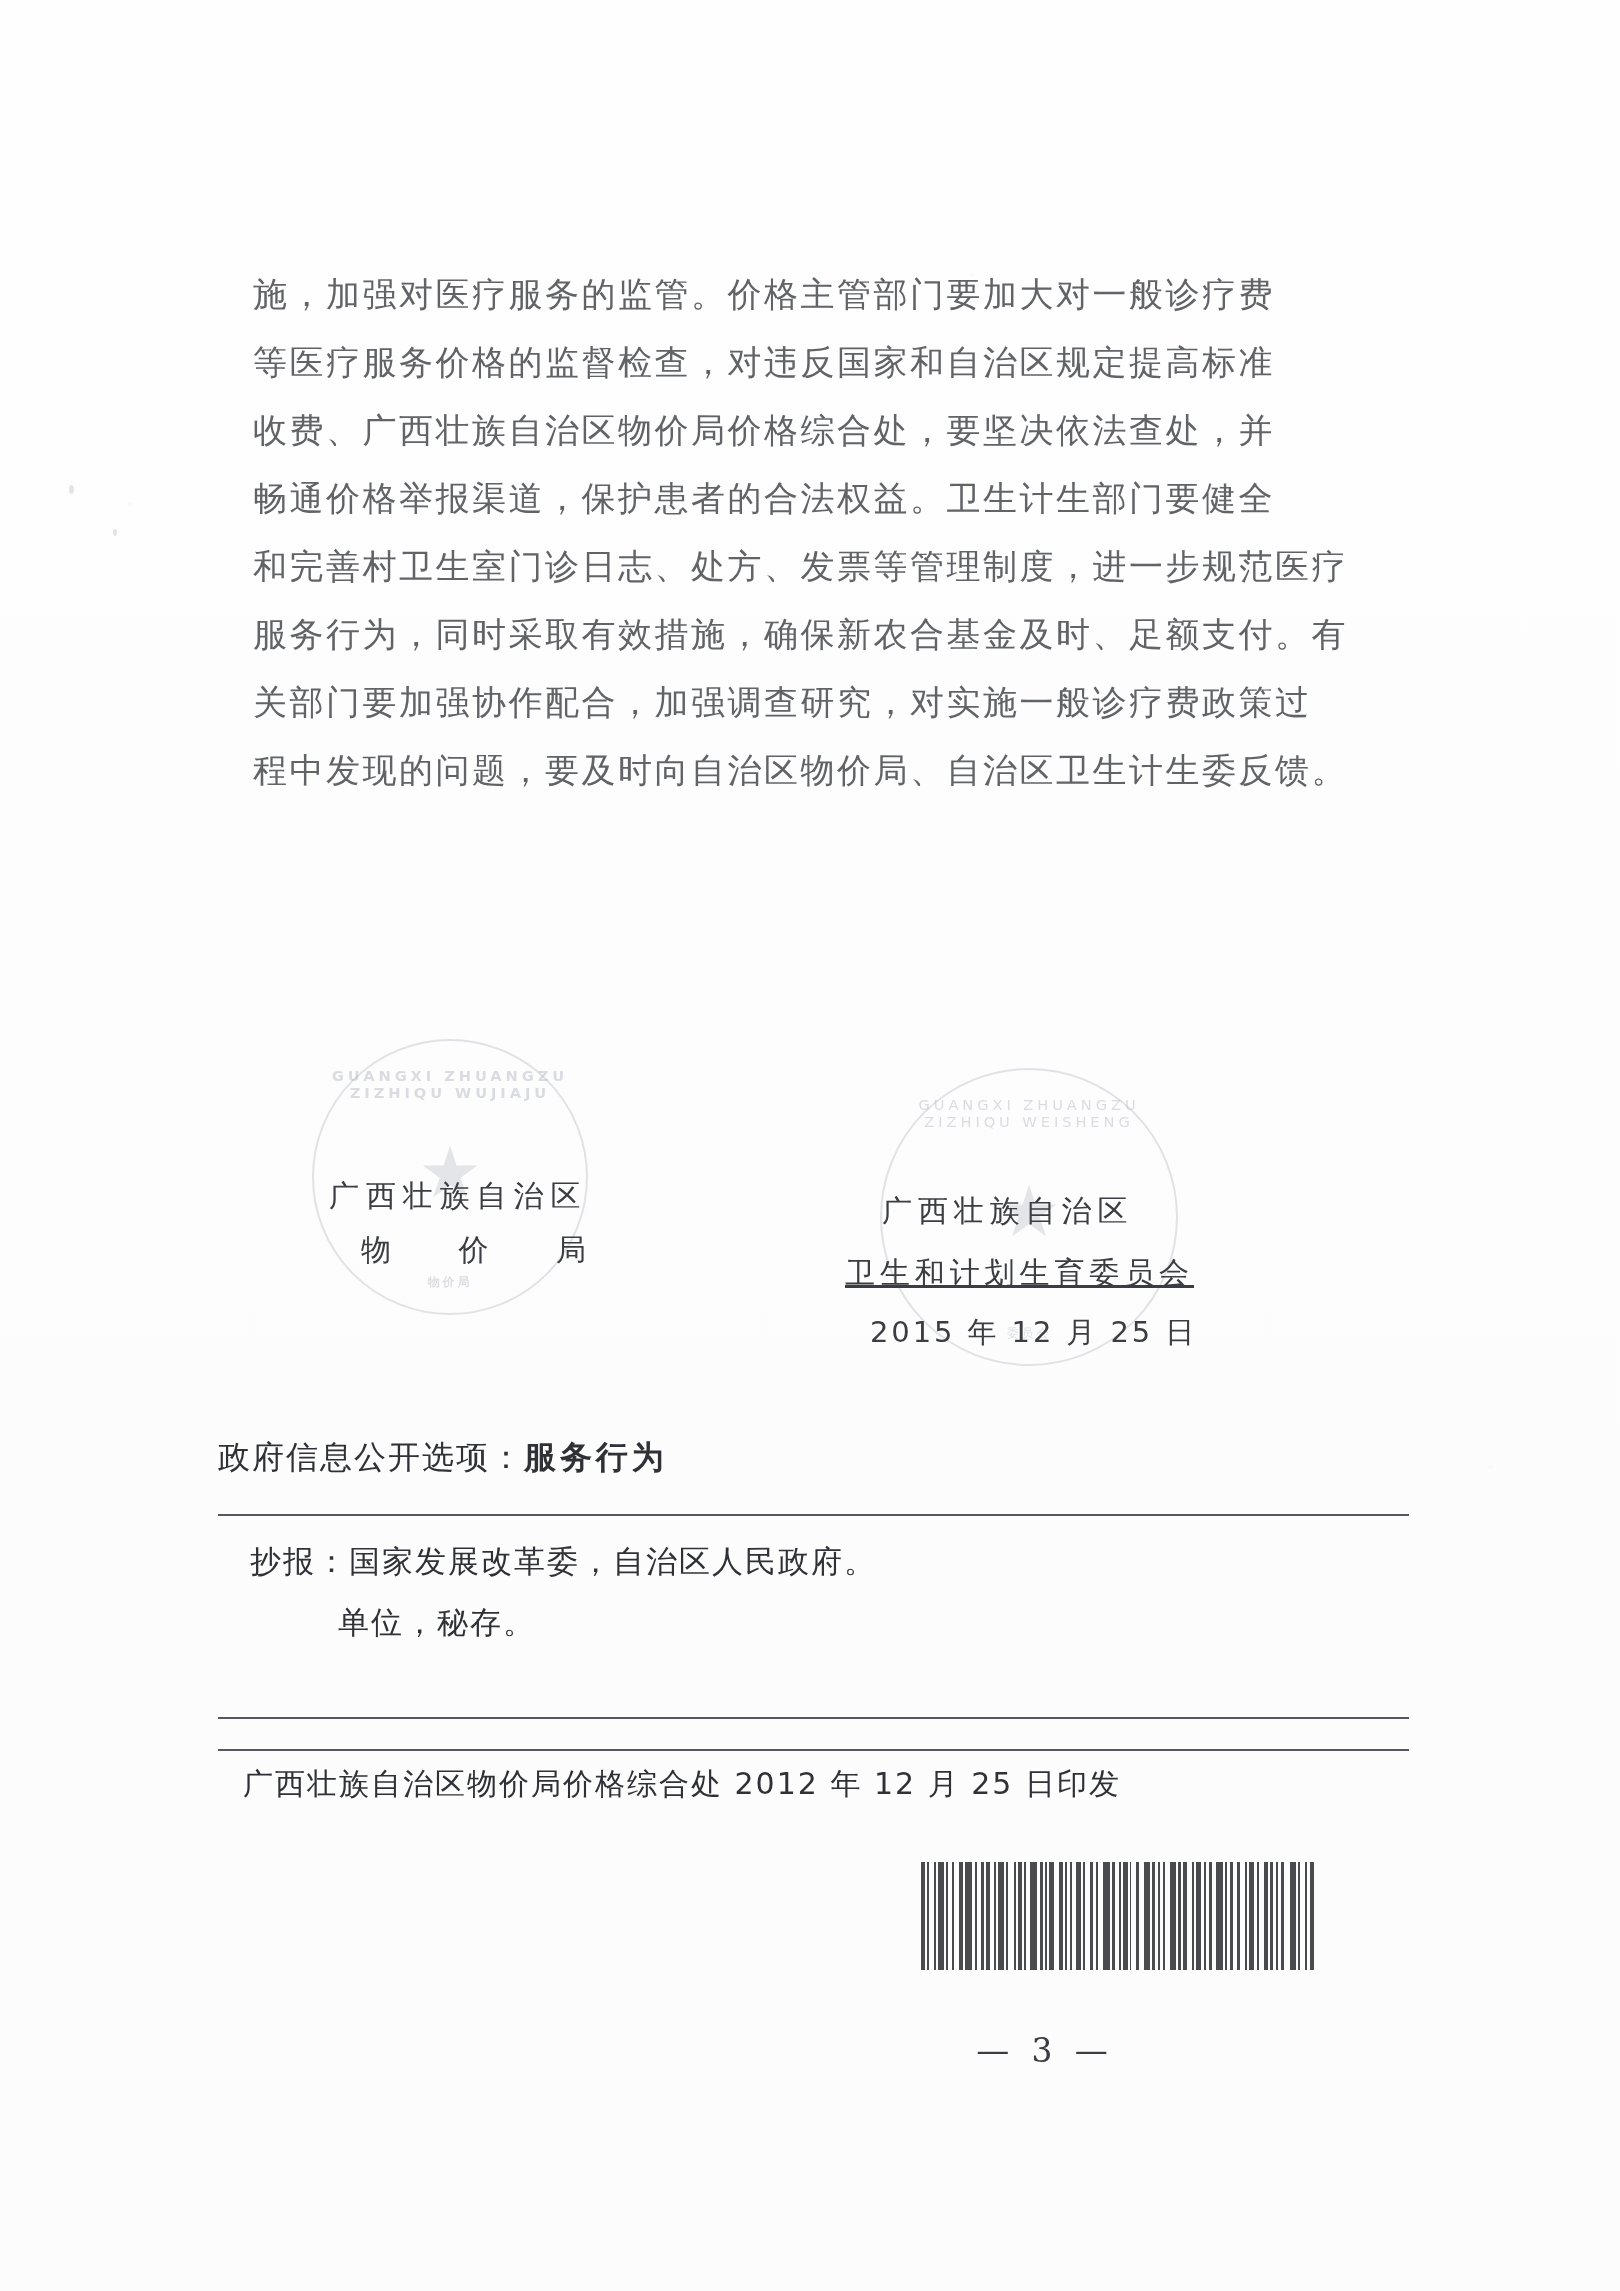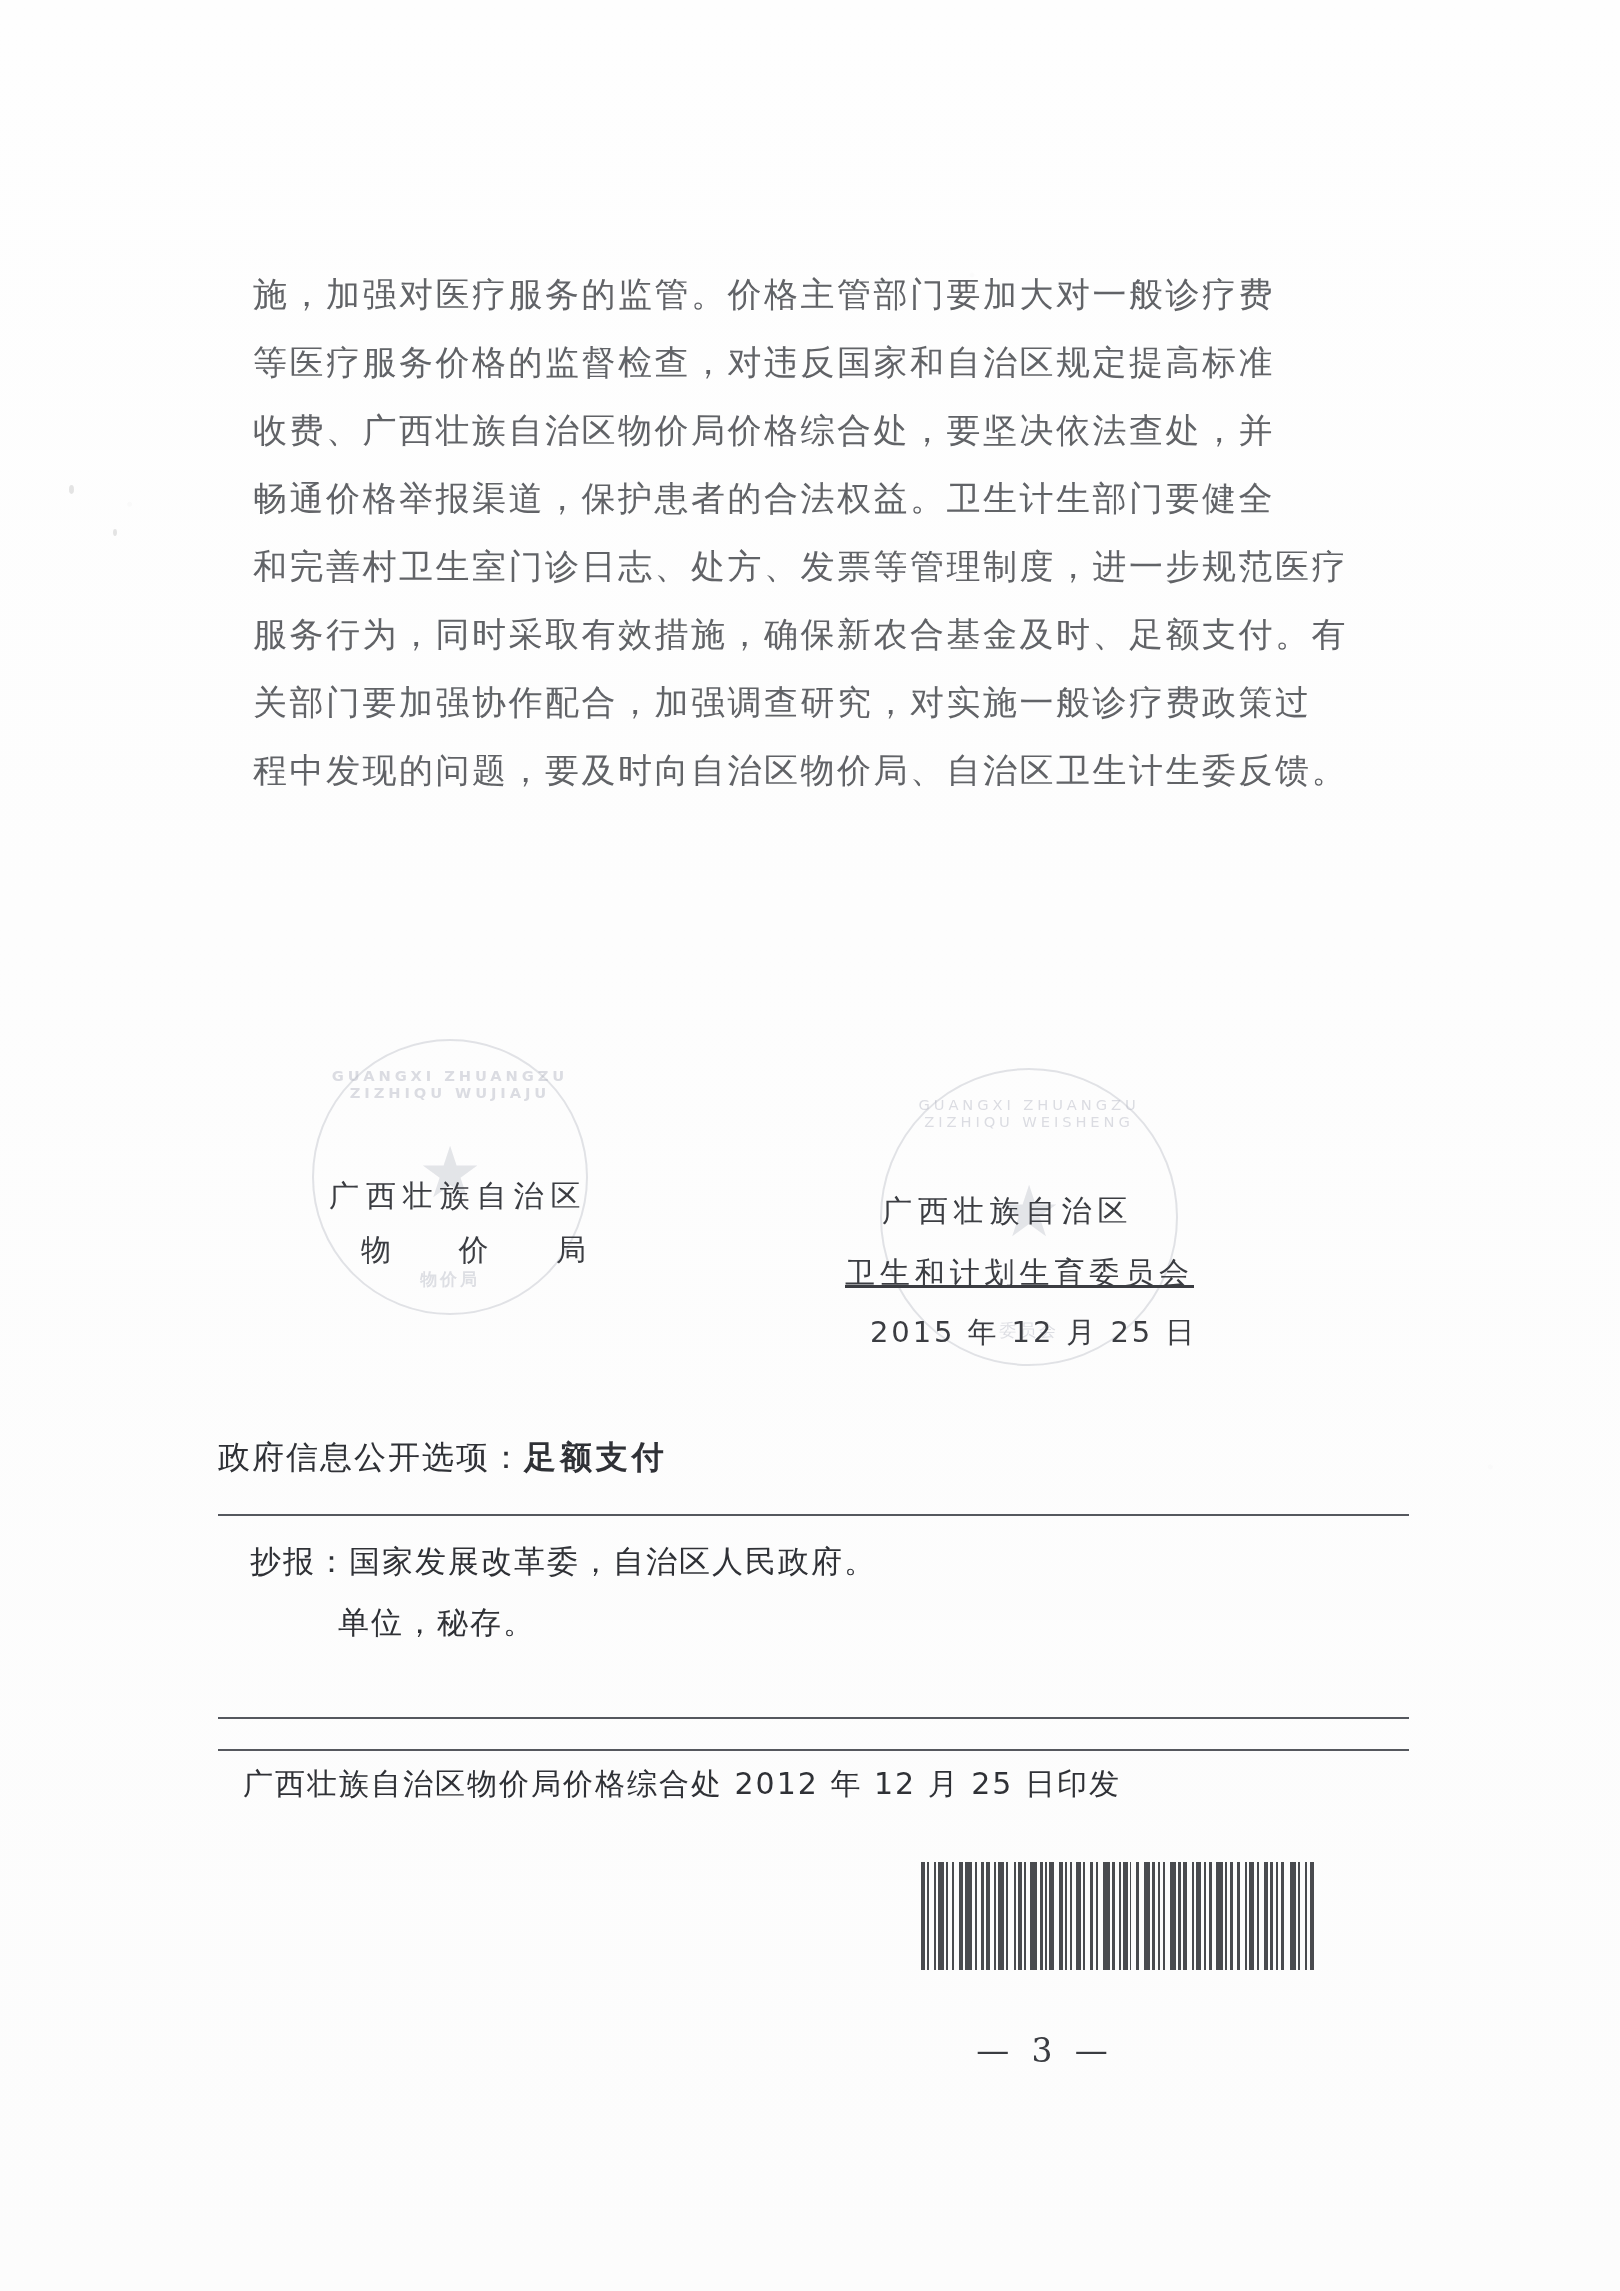--- a/index.html
+++ b/index.html
@@ -85,21 +85,21 @@
     text-align: center;
     font-family: "DejaVu Sans", sans-serif;
     font-size: 14.7px;
     letter-spacing: 3.9px;
     color: rgba(130,136,155,0.45);
   }
   .seal-bottom {
     position: absolute;
     left: 0; right: 0; bottom: 21.6px;
     text-align: center;
-    font-size: 17px;
+    font-size: 12px;
     letter-spacing: 2.9px;
     color: rgba(130,136,155,0.42);
   }
 
   
   .signature {
     position: absolute;
     font-family: "DejaVu Sans", sans-serif;
     color: #3b3d42;
     white-space: nowrap;
@@ -233,21 +233,21 @@
   </div>
 
   <div class="signature sig-left-1">广西壮族自治区</div>
   <div class="signature sig-left-2">物 价 局</div>
 
   <div class="signature sig-right-1">广西壮族自治区</div>
   <div class="signature sig-right-2">卫生和计划生育委员会</div>
   <div class="signature sig-right-3">2015 年 12 月 25 日</div>
 
   <div class="disclosure">
-    <span>政府信息公开选项：</span><span class="val">足额支付</span>
+    <span>政府信息公开选项：</span><span class="val">服务行为</span>
   </div>
 
   <div class="rule rule-1"></div>
 
   <div class="cc-block">
     <div>
       <span>抄报：</span><span>国家发展改革委，自治区人民政府。</span>
     </div>
     <div>
       <span class="row2-cont">单位，秘存。</span>

